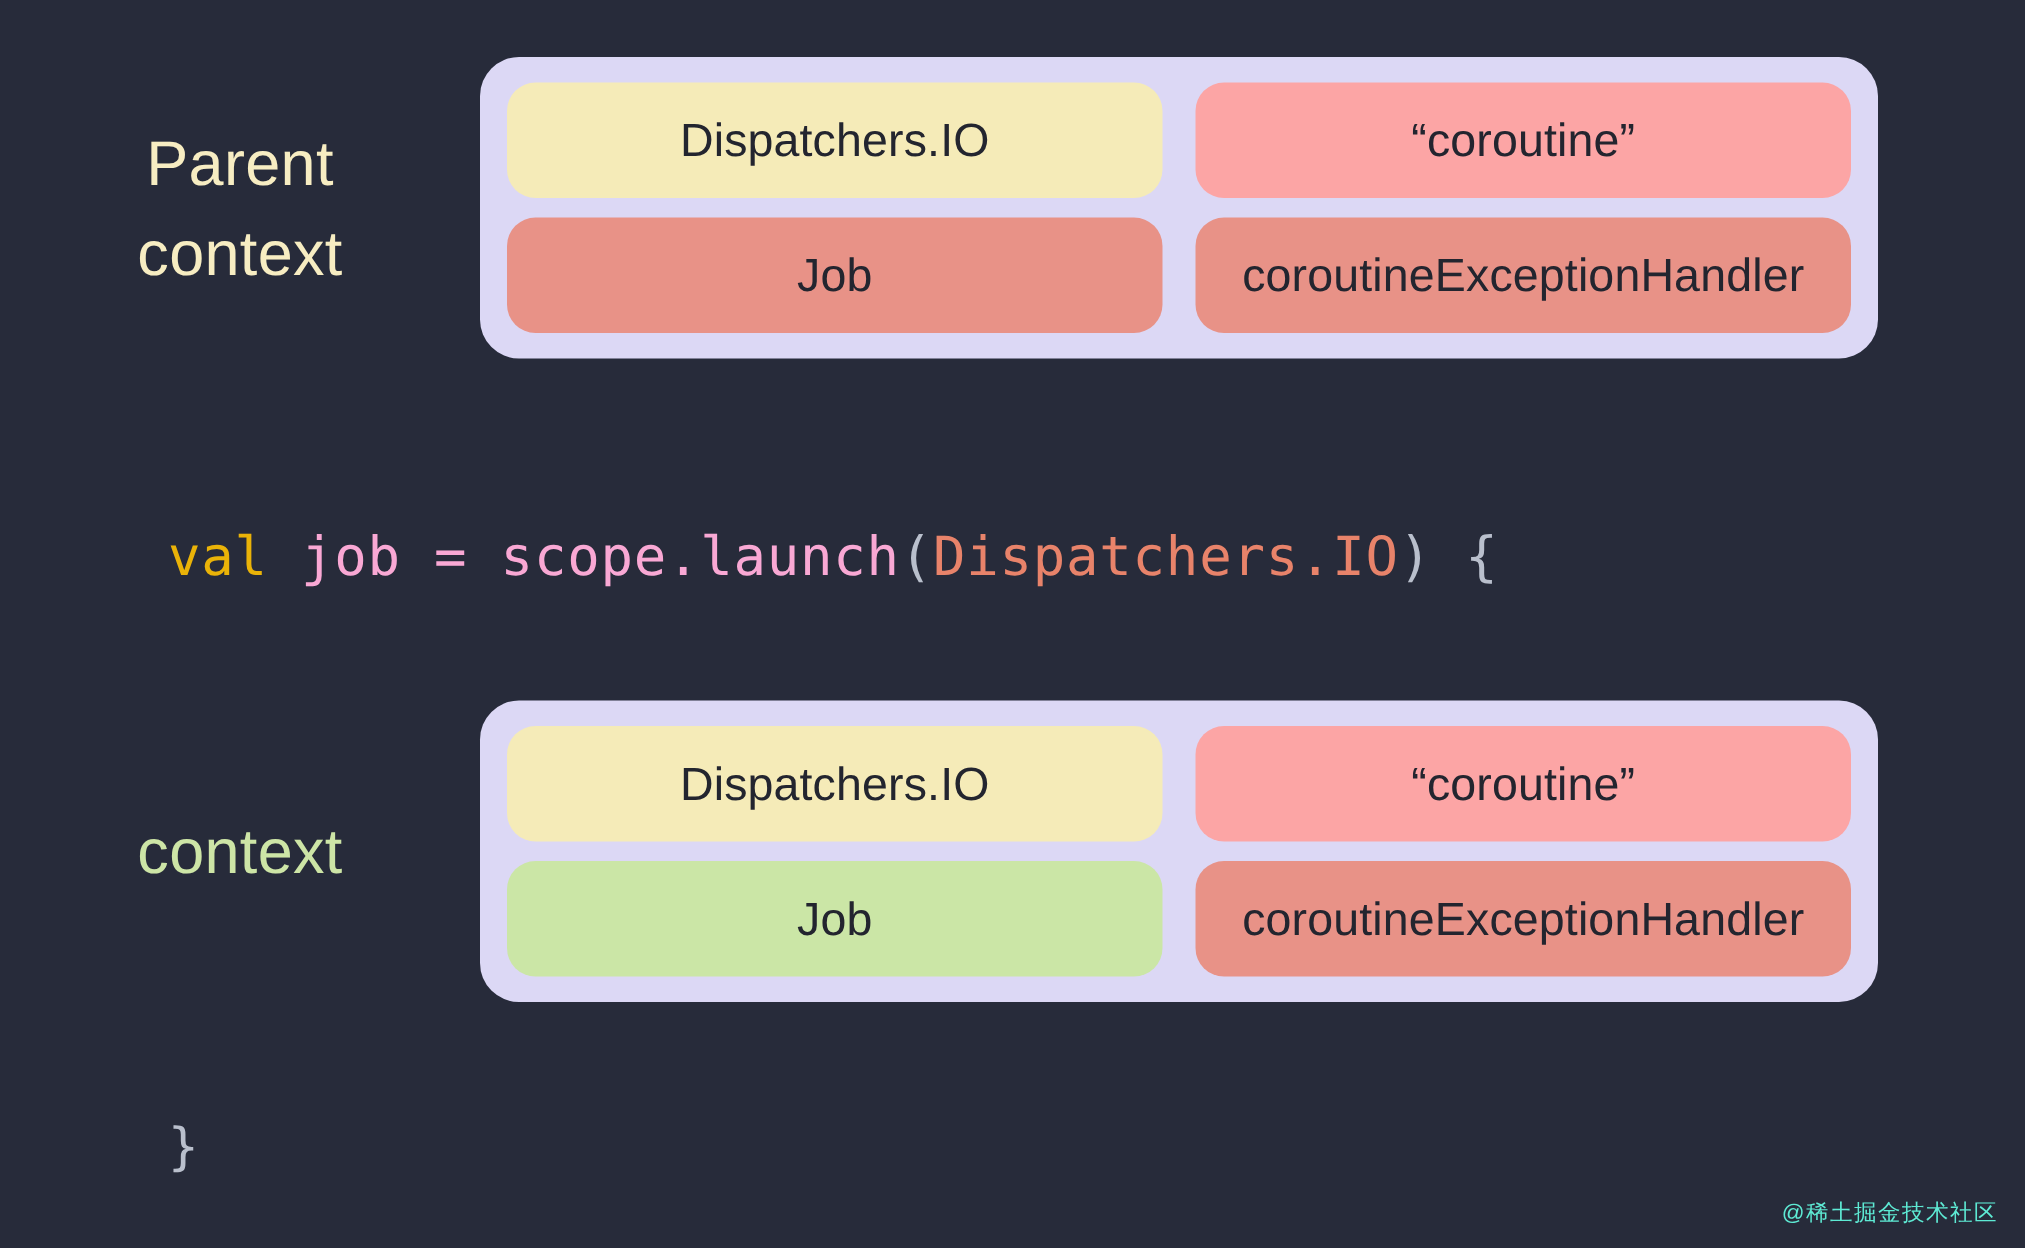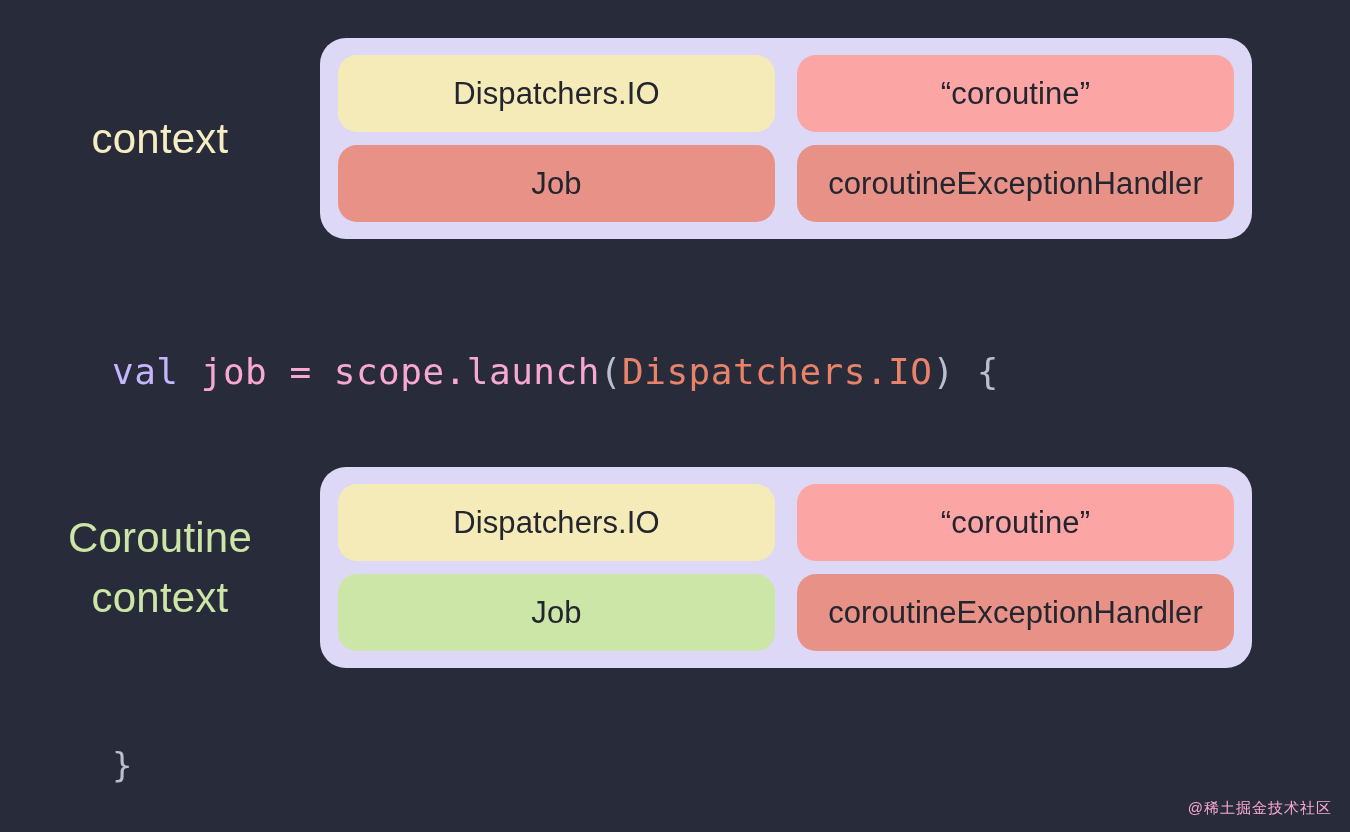--- a/index.html
+++ b/index.html
@@ -84,65 +84,65 @@
     font-family: "DejaVu Sans Mono", "Liberation Mono", monospace;
     font-size: 36px;
     letter-spacing: 0.5px;
     color: #e9ecf2;
     white-space: pre;
     user-select: none;
   }
   #code-launch { left: 112px; top: 351px; }
   #code-close  { left: 112px; top: 745px; font-size: 34px; }
 
-  .tok-kw    { color: #c4b5fd; }
+  .tok-kw    { color: #eab308; }
   .tok-plain { color: #f9a8d4; }
   .tok-type  { color: #e8836a; }
   .tok-punc  { color: #b9bfcc; }
 
   
   #watermark {
     position: absolute;
     right: 18px;
     bottom: 14px;
     font-size: 15px;
-    color: #f9a8d4;
+    color: #5eead4;
     letter-spacing: 1px;
     user-select: none;
   }
 </style>
 </head>
 <body>
 
 <div class="slide">
 
   <div class="section" id="section-parent">
 
     <div class="section-label" id="label-parent">
+      <span class="lbl-line">Parent</span>
       <span class="lbl-line">context</span>
     </div>
 
     <div class="context-box">
       <div class="chip-row">
         <div class="chip yellow">Dispatchers.IO</div>
         <div class="chip gray">“coroutine”</div>
       </div>
       <div class="chip-row">
         <div class="chip red">Job</div>
         <div class="chip red">coroutineExceptionHandler</div>
       </div>
     </div>
   </div>
 
   <div class="code-line" id="code-launch"><span class="tok-kw">val</span><span class="tok-plain"> job = scope.launch</span><span class="tok-punc">(</span><span class="tok-type">Dispatchers.IO</span><span class="tok-punc">)</span><span class="tok-punc"> {</span></div>
 
   <div class="section" id="section-coroutine">
 
     <div class="section-label" id="label-coroutine">
-      <span class="lbl-line">Coroutine</span>
       <span class="lbl-line">context</span>
     </div>
 
     <div class="context-box">
       <div class="chip-row">
         <div class="chip yellow">Dispatchers.IO</div>
         <div class="chip gray">“coroutine”</div>
       </div>
       <div class="chip-row">
         <div class="chip green">Job</div>

